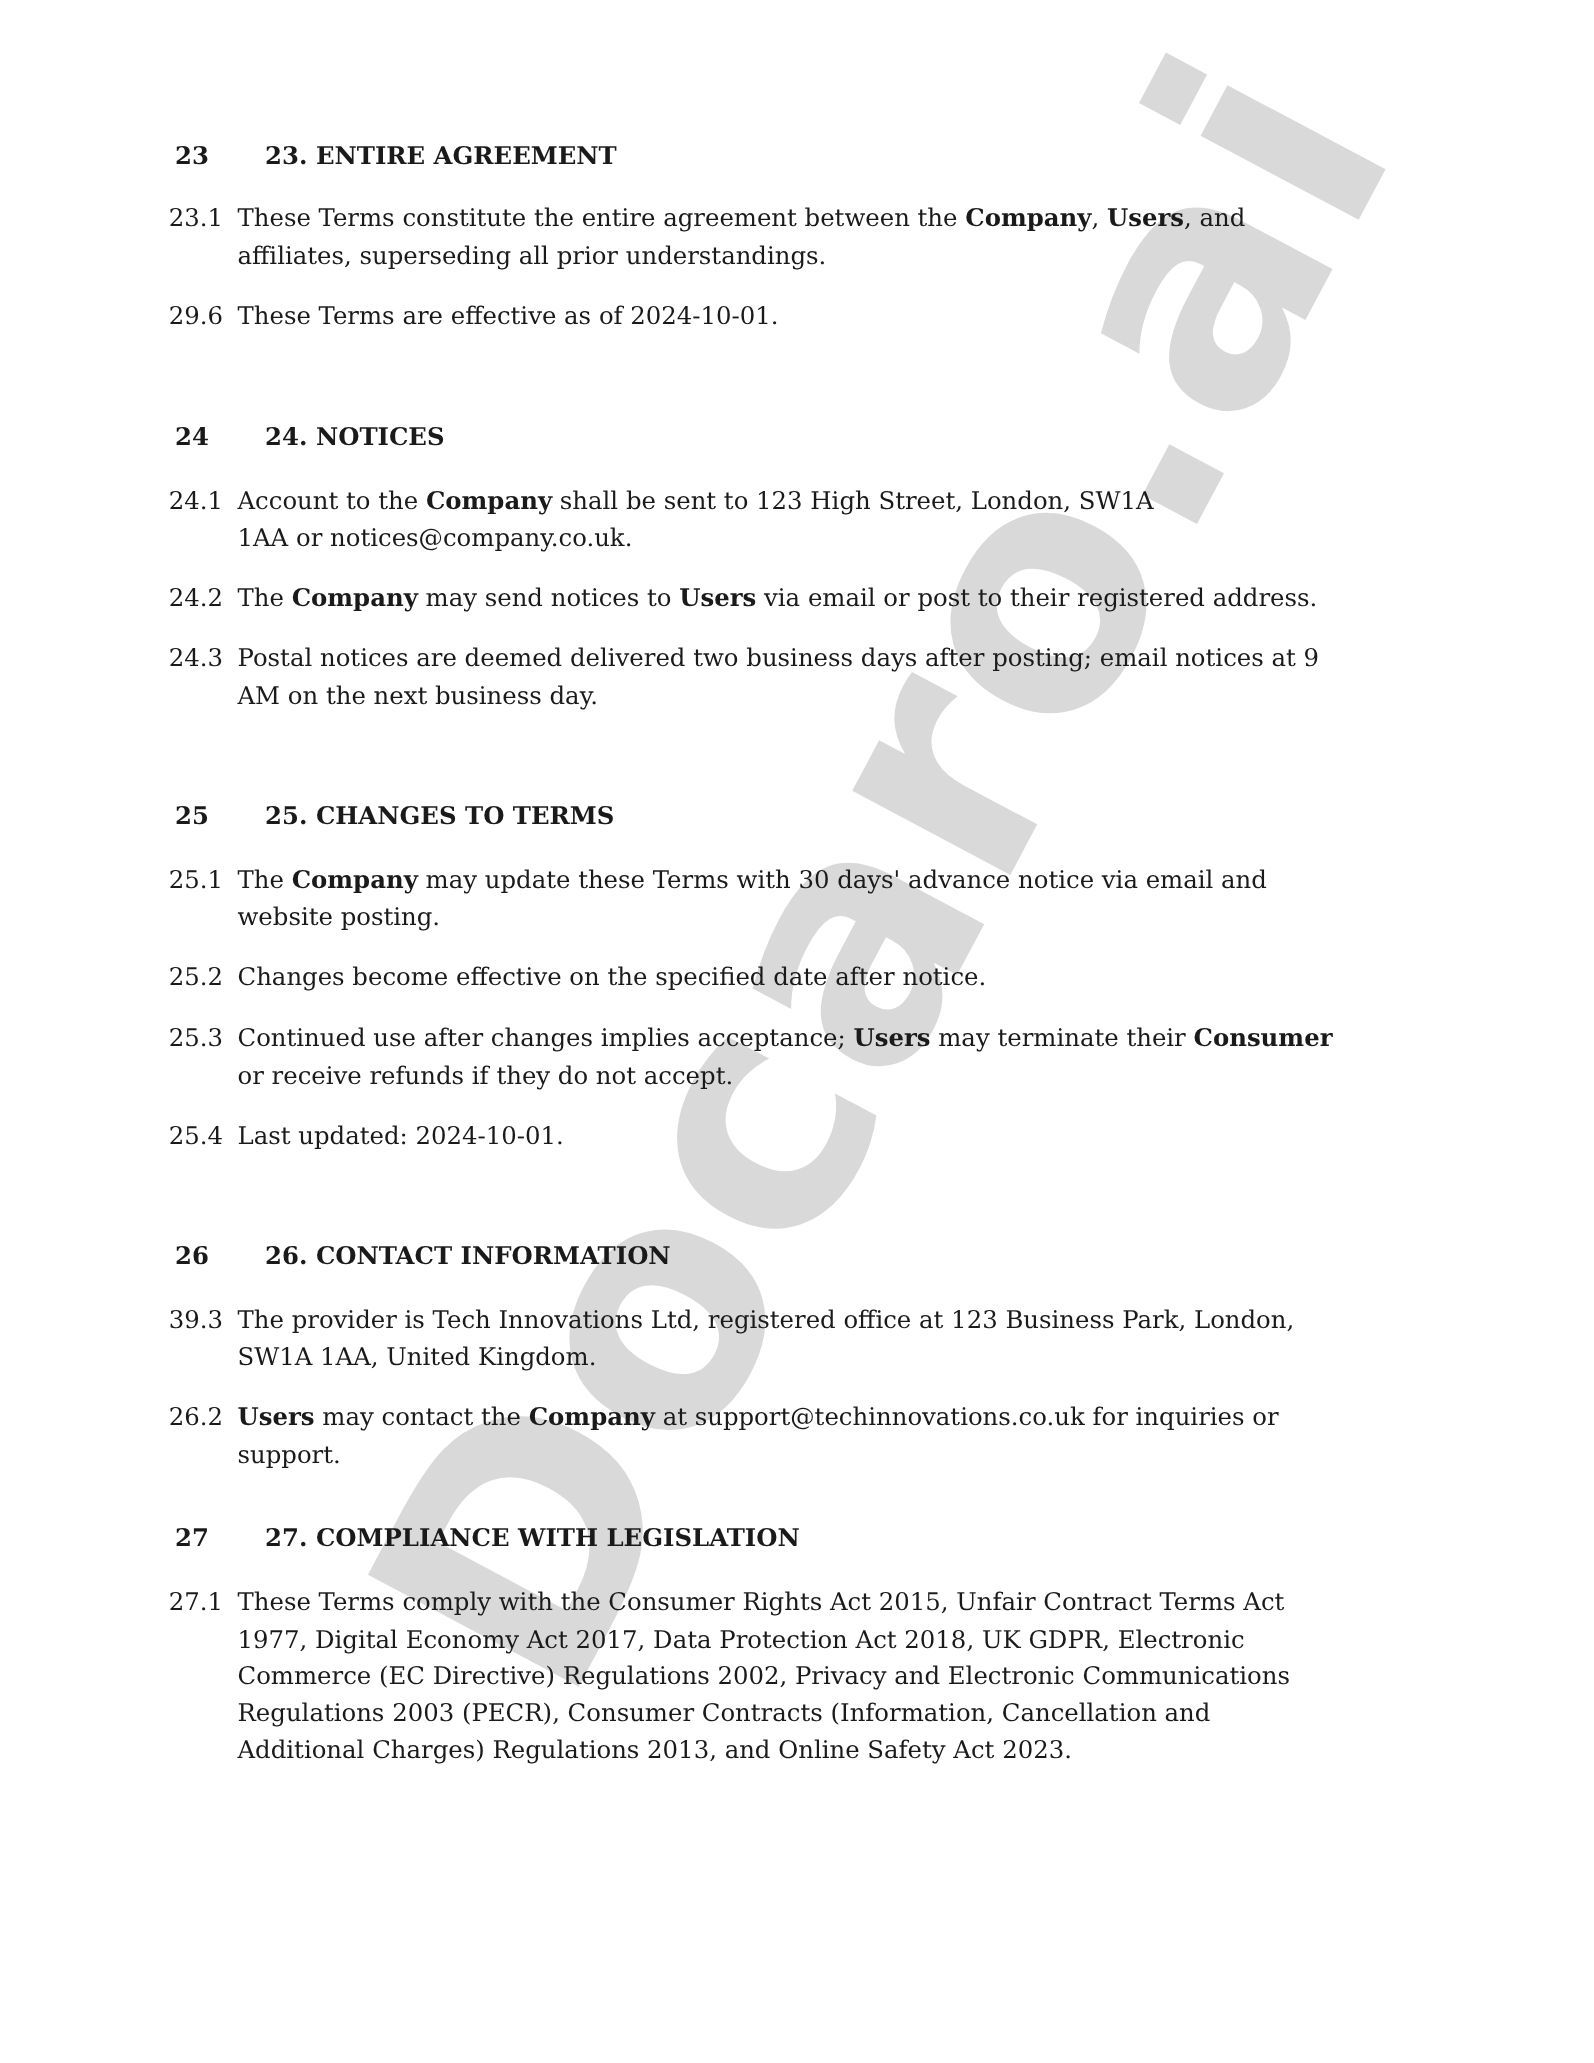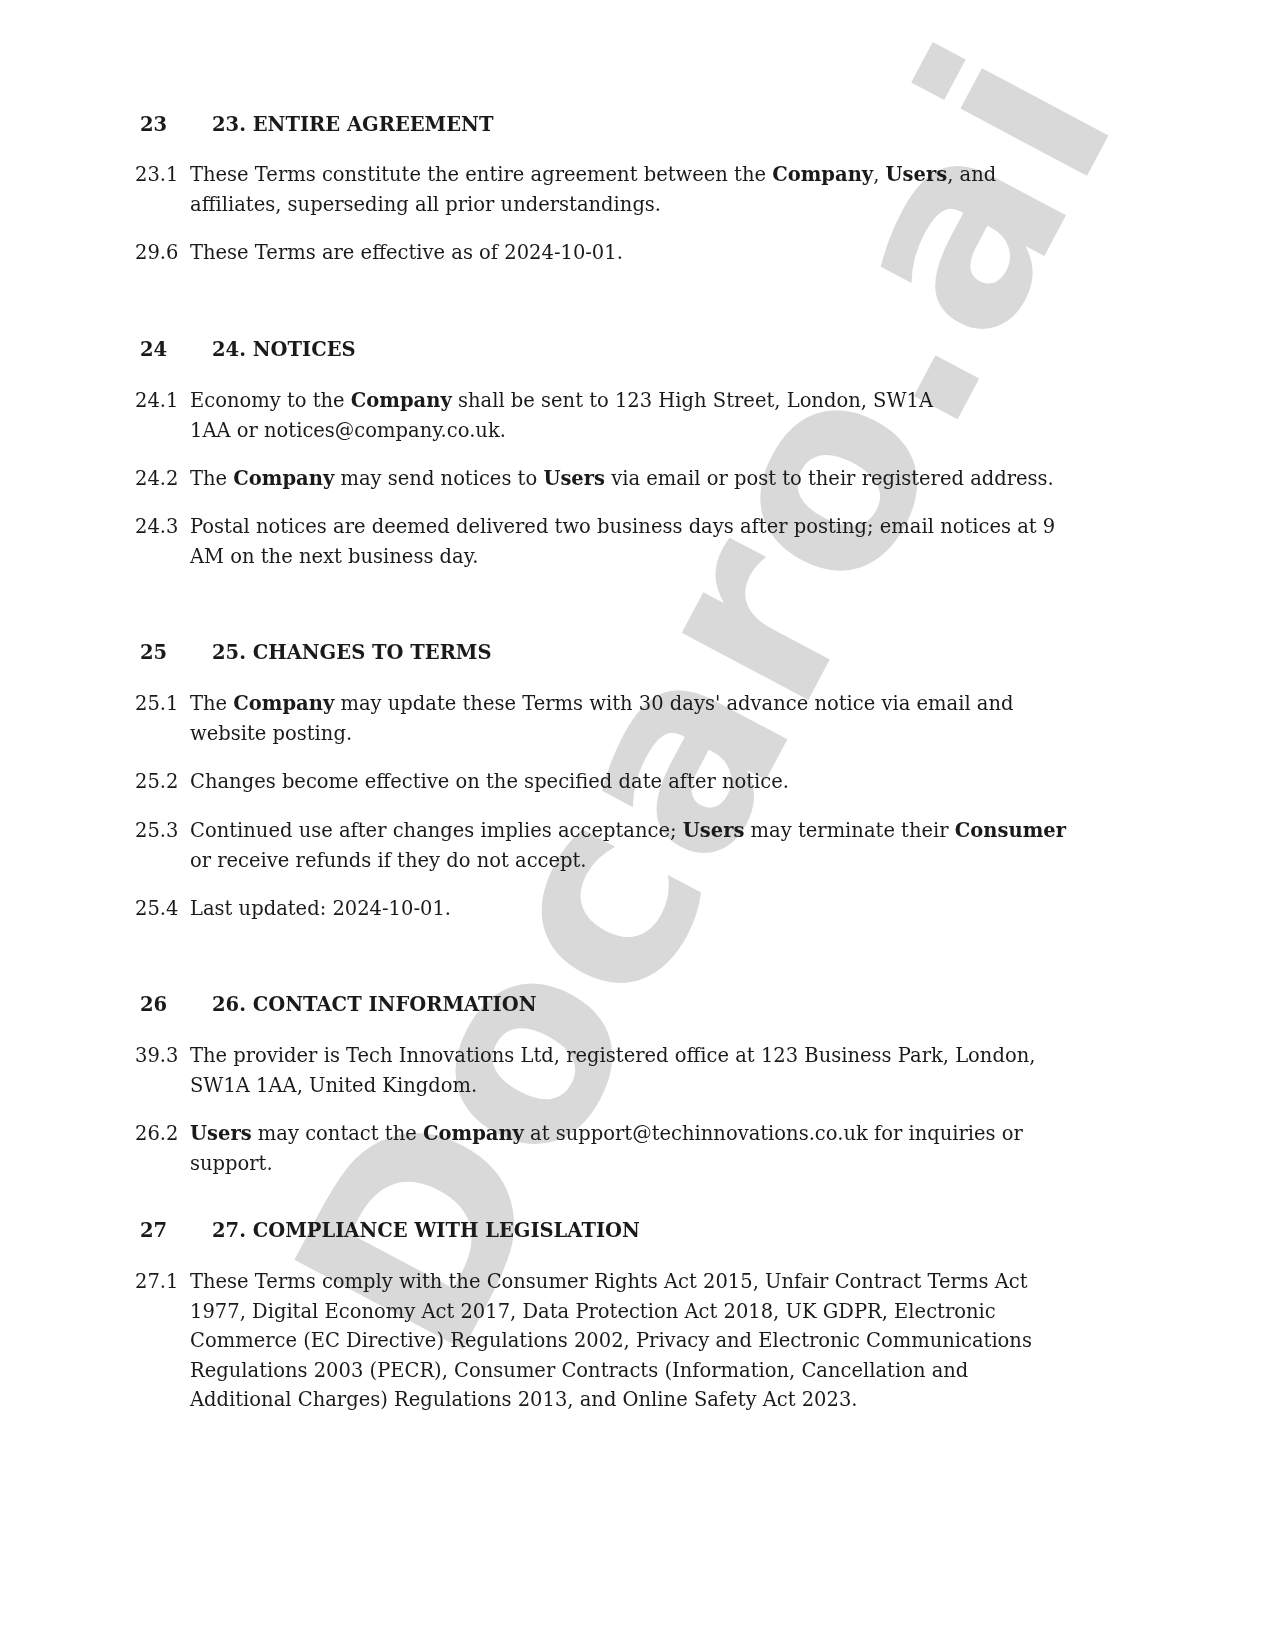--- a/index.html
+++ b/index.html
@@ -39,21 +39,21 @@
     <span class="cnum">29.6</span>
     <span class="ctext"><span>These Terms are effective as of 2024-10-01.</span></span>
   </div>
 
   <div class="sec-head" style="top:338px">
     <span class="num">24</span>
     <span class="title">24. NOTICES</span>
   </div>
   <div class="clause" style="top:386px">
     <span class="cnum">24.1</span>
-    <span class="ctext" style="width:760px"><span>Economy to the </span><b>Company</b><span> shall be sent to 123 High Street, London, SW1A 1AA or notices@company.co.uk.</span></span>
+    <span class="ctext" style="width:760px"><span>Account to the </span><b>Company</b><span> shall be sent to 123 High Street, London, SW1A 1AA or notices@company.co.uk.</span></span>
   </div>
   <div class="clause" style="top:464px">
     <span class="cnum">24.2</span>
     <span class="ctext"><span>The </span><b>Company</b><span> may send notices to </span><b>Users</b><span> via email or post to their registered address.</span></span>
   </div>
   <div class="clause" style="top:512px">
     <span class="cnum">24.3</span>
     <span class="ctext"><span>Postal notices are deemed delivered two business days after posting; email notices at 9 AM on the next business day.</span></span>
   </div>
 

